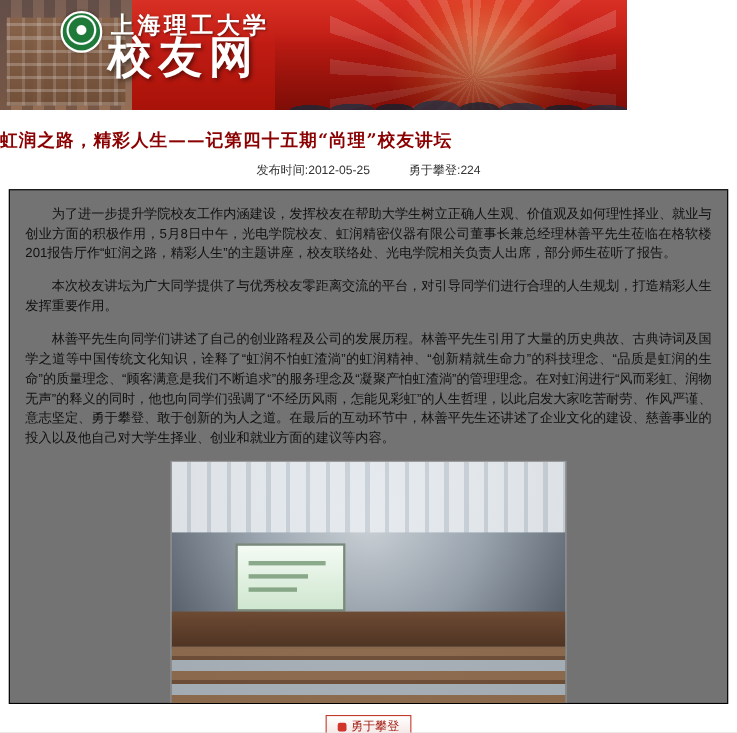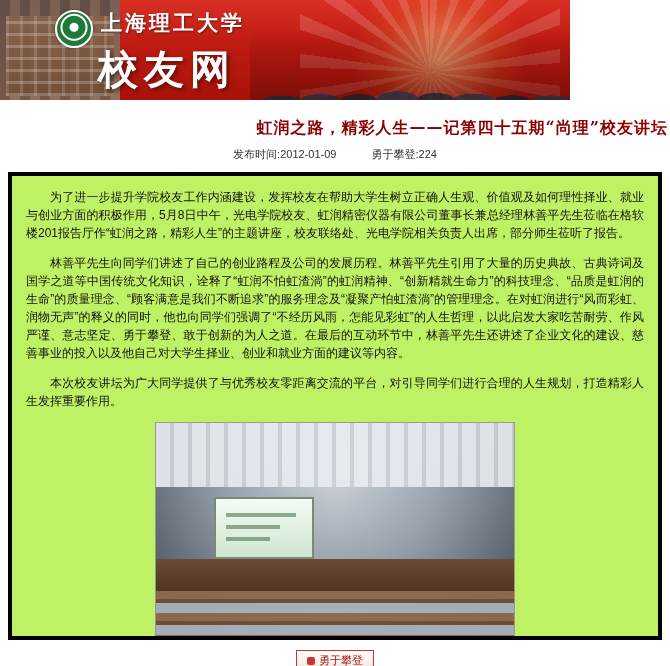--- a/index.html
+++ b/index.html
@@ -95,56 +95,56 @@
     color: #ffffff;
     font-family: "DejaVu Serif", "Liberation Serif", serif;
     font-size: 21px;
     font-weight: bold;
     letter-spacing: 3px;
     text-shadow: 1px 1px 2px rgba(0,0,0,.45);
     line-height: 30px;
   }
   .banner .site-name {
     position: absolute;
-    left: 98px; top: 42px;
+    left: 98px; top: 24px;
     color: #ffffff;
     font-family: "DejaVu Serif", "Liberation Serif", serif;
     font-size: 40px;
     font-weight: bold;
     letter-spacing: 6px;
     text-shadow: 2px 2px 4px rgba(0,0,0,.5);
   }
 
   
   .title-wrap {
     width: 668px;
     padding: 18px 0 8px 0;
-    text-align: right;
+    text-align: left;
   }
   .page-title {
     font-family: "DejaVu Serif", "Liberation Serif", serif;
     font-size: 16px;
     font-weight: bold;
     color: #8b0000;
     letter-spacing: 1px;
   }
   .meta-row {
     text-align: center;
     font-size: 11px;
     color: #333;
     padding-bottom: 10px;
   }
   .meta-row span { margin: 0 16px; }
 
   
   .article-box {
     margin: 0 8px;
-    border: 4px solid #000000;
+    border: 1px solid #000000;
     padding: 12px 14px 10px 14px;
-    background: #bef264;
+    background: #737373;
     height: 468px;
     overflow: hidden;
     box-sizing: border-box;
   }
   .article-box p {
     margin: 0 0 12px 0;
     font-size: 12px;
     line-height: 18px;
     text-align: justify;
     text-indent: 2em;
@@ -242,28 +242,28 @@
     <div class="univ-name">上海理工大学</div>
   </div>
   <div class="site-name">校友网</div>
 </div>
 
 <div class="title-wrap">
   <div class="page-title">虹润之路，精彩人生——记第四十五期“尚理”校友讲坛</div>
 </div>
 
 <div class="meta-row">
-  <span>发布时间:2012-01-09</span>
+  <span>发布时间:2012-05-25</span>
   <span>勇于攀登:224</span>
 </div>
 
 <div class="article-box">
   <p>为了进一步提升学院校友工作内涵建设，发挥校友在帮助大学生树立正确人生观、价值观及如何理性择业、就业与创业方面的积极作用，5月8日中午，光电学院校友、虹润精密仪器有限公司董事长兼总经理林善平先生莅临在格软楼201报告厅作“虹润之路，精彩人生”的主题讲座，校友联络处、光电学院相关负责人出席，部分师生莅听了报告。</p>
+  <p>本次校友讲坛为广大同学提供了与优秀校友零距离交流的平台，对引导同学们进行合理的人生规划，打造精彩人生发挥重要作用。</p>
   <p>林善平先生向同学们讲述了自己的创业路程及公司的发展历程。林善平先生引用了大量的历史典故、古典诗词及国学之道等中国传统文化知识，诠释了“虹润不怕虹渣淌”的虹润精神、“创新精就生命力”的科技理念、“品质是虹润的生命”的质量理念、“顾客满意是我们不断追求”的服务理念及“凝聚产怕虹渣淌”的管理理念。在对虹润进行“风而彩虹、润物无声”的释义的同时，他也向同学们强调了“不经历风雨，怎能见彩虹”的人生哲理，以此启发大家吃苦耐劳、作风严谨、意志坚定、勇于攀登、敢于创新的为人之道。在最后的互动环节中，林善平先生还讲述了企业文化的建设、慈善事业的投入以及他自己对大学生择业、创业和就业方面的建议等内容。</p>
-  <p>本次校友讲坛为广大同学提供了与优秀校友零距离交流的平台，对引导同学们进行合理的人生规划，打造精彩人生发挥重要作用。</p>
 
   <div class="figure">
     <div class="photo">
       <div class="ceiling"></div>
       <div class="screen">
         <div class="screen-line" style="top:14px"></div>
         <div class="screen-line" style="top:26px;width:54px"></div>
         <div class="screen-line" style="top:38px;width:44px"></div>
       </div>
       <div class="stage"></div>

